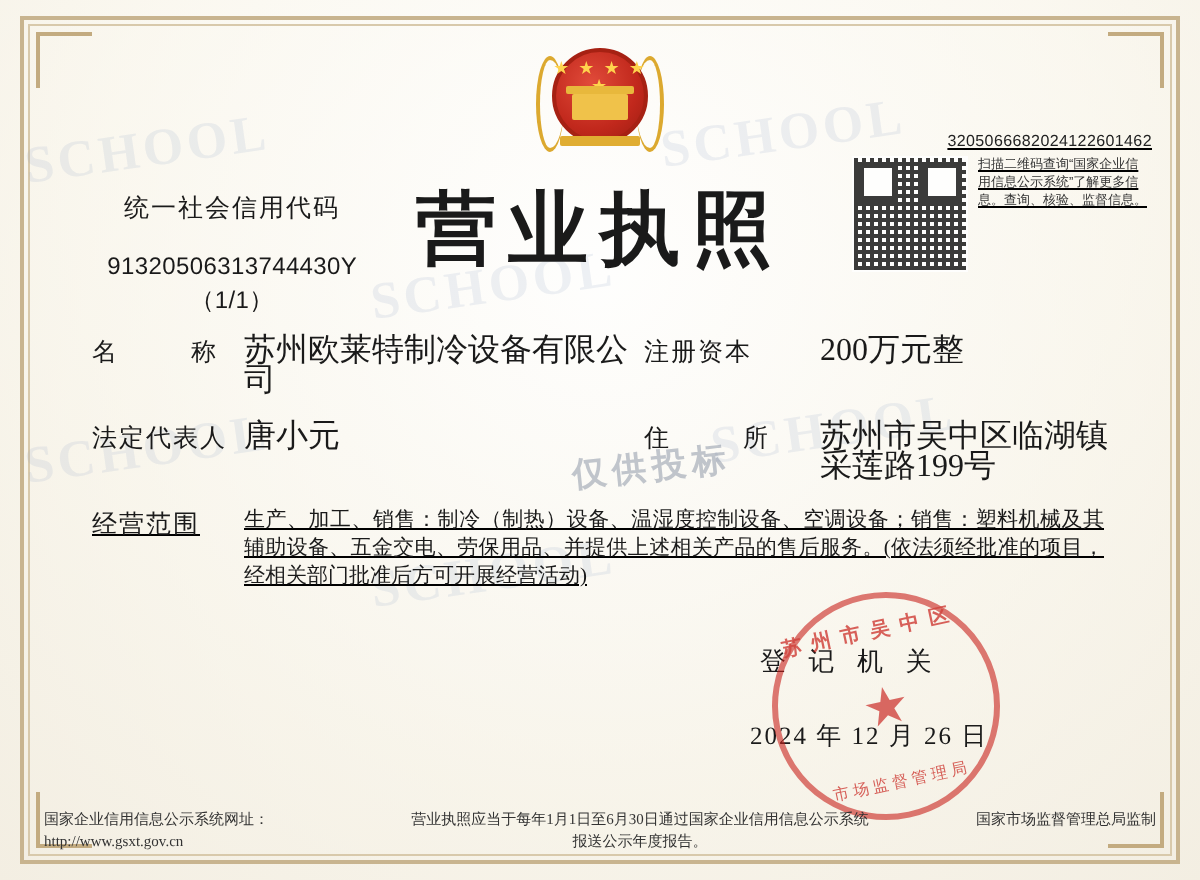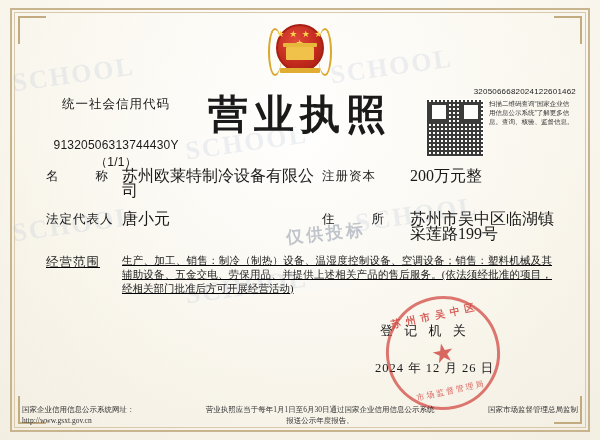--- a/index.html
+++ b/index.html
@@ -161,32 +161,33 @@
     width: 140px;
     text-align: center;
   }
   .code-label {
     font-size: 12.5px;
     color: #1a1a1a;
     letter-spacing: 1px;
     font-family: "Liberation Serif", serif;
   }
   .code-value {
-    margin-top: 24px;
+    margin-top: 12px;
     font-size: 12px;
     color: #1a1a1a;
     letter-spacing: 0.2px;
     font-family: "Liberation Sans", sans-serif;
   }
 
   
   .qr-block {
     position: absolute;
-    right: 24px; top: 87px;
+    right: 24px; top: 66px;
     width: 150px;
+    text-decoration: underline;
   }
   .qr-number {
     font-size: 8px;
     color: #222;
     text-align: right;
     margin-bottom: 3px;
     letter-spacing: 0.2px;
   }
   .qr-row {
     display: flex;

